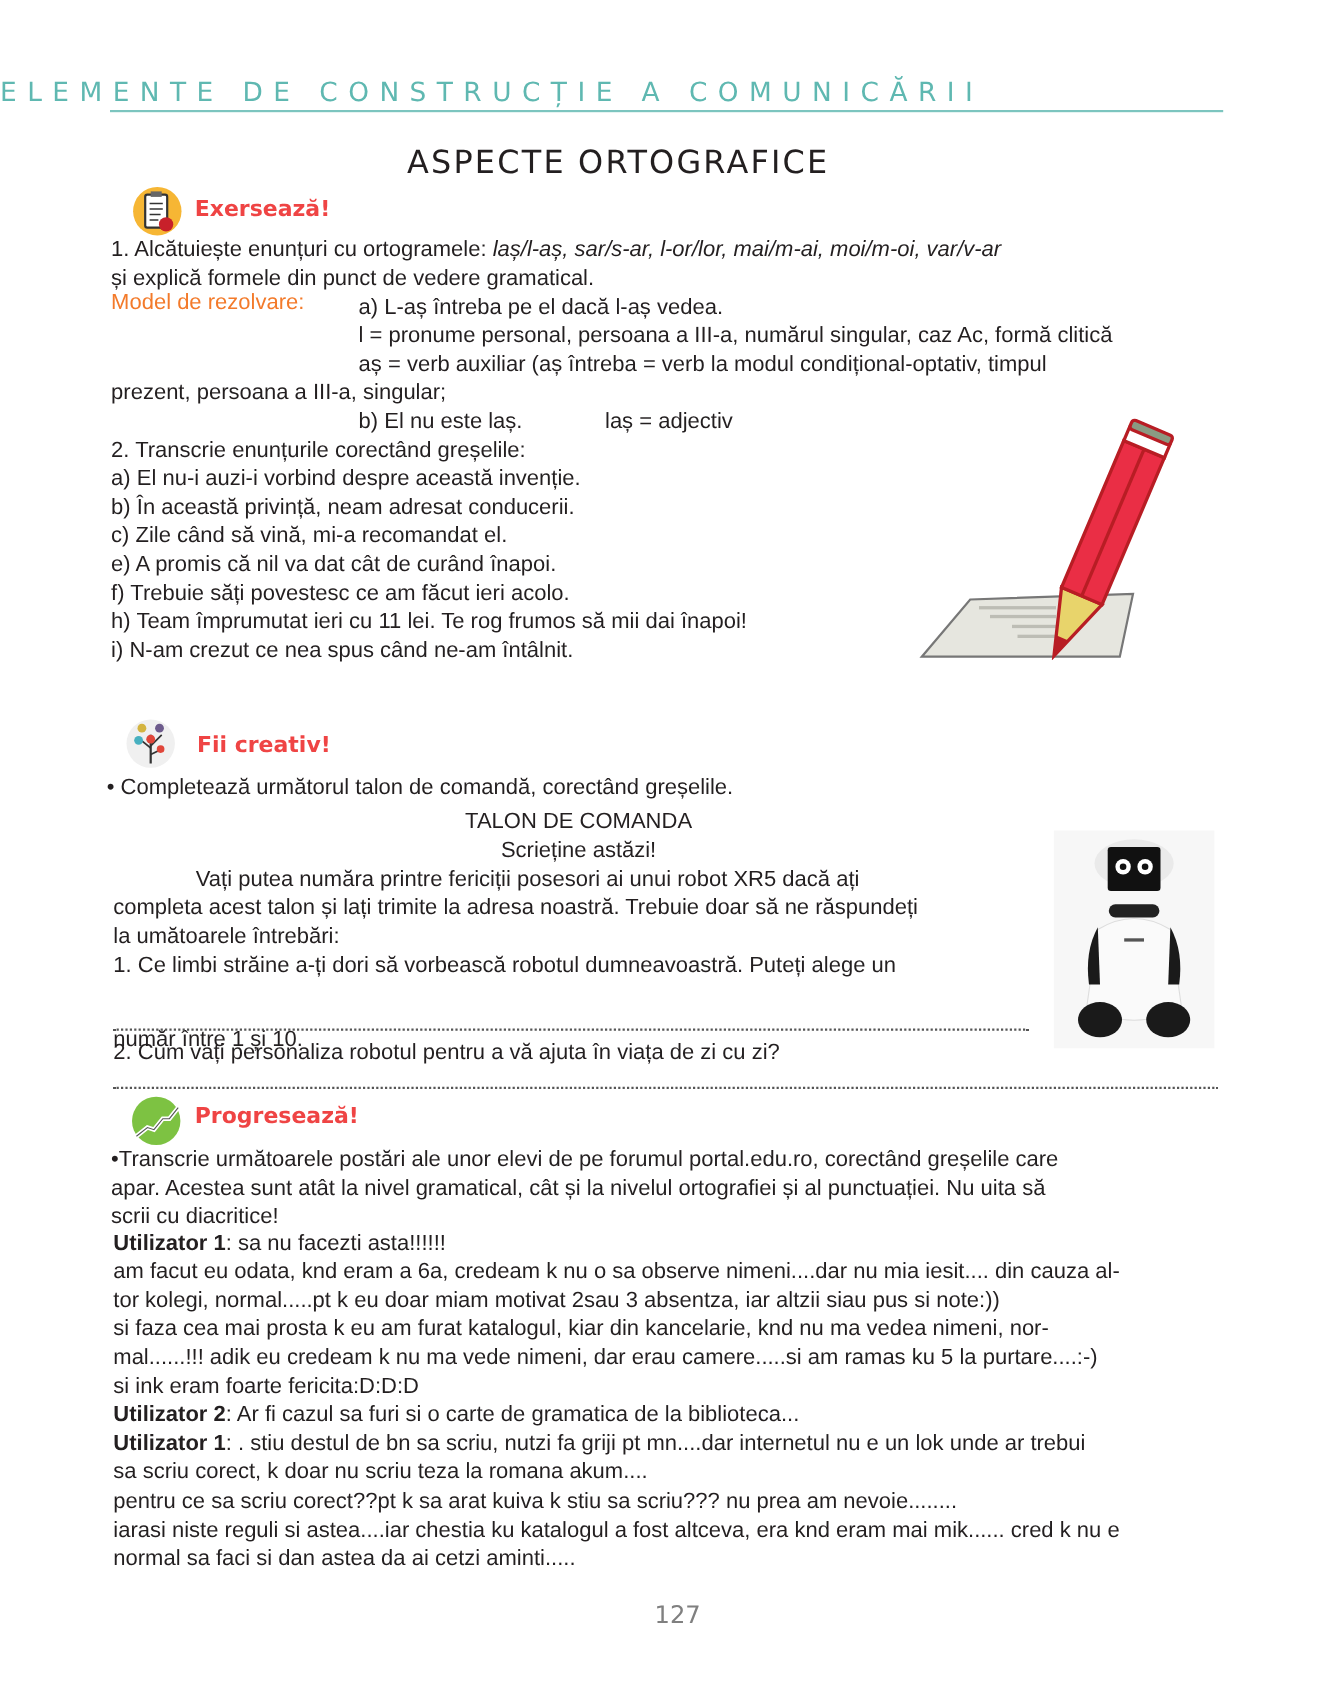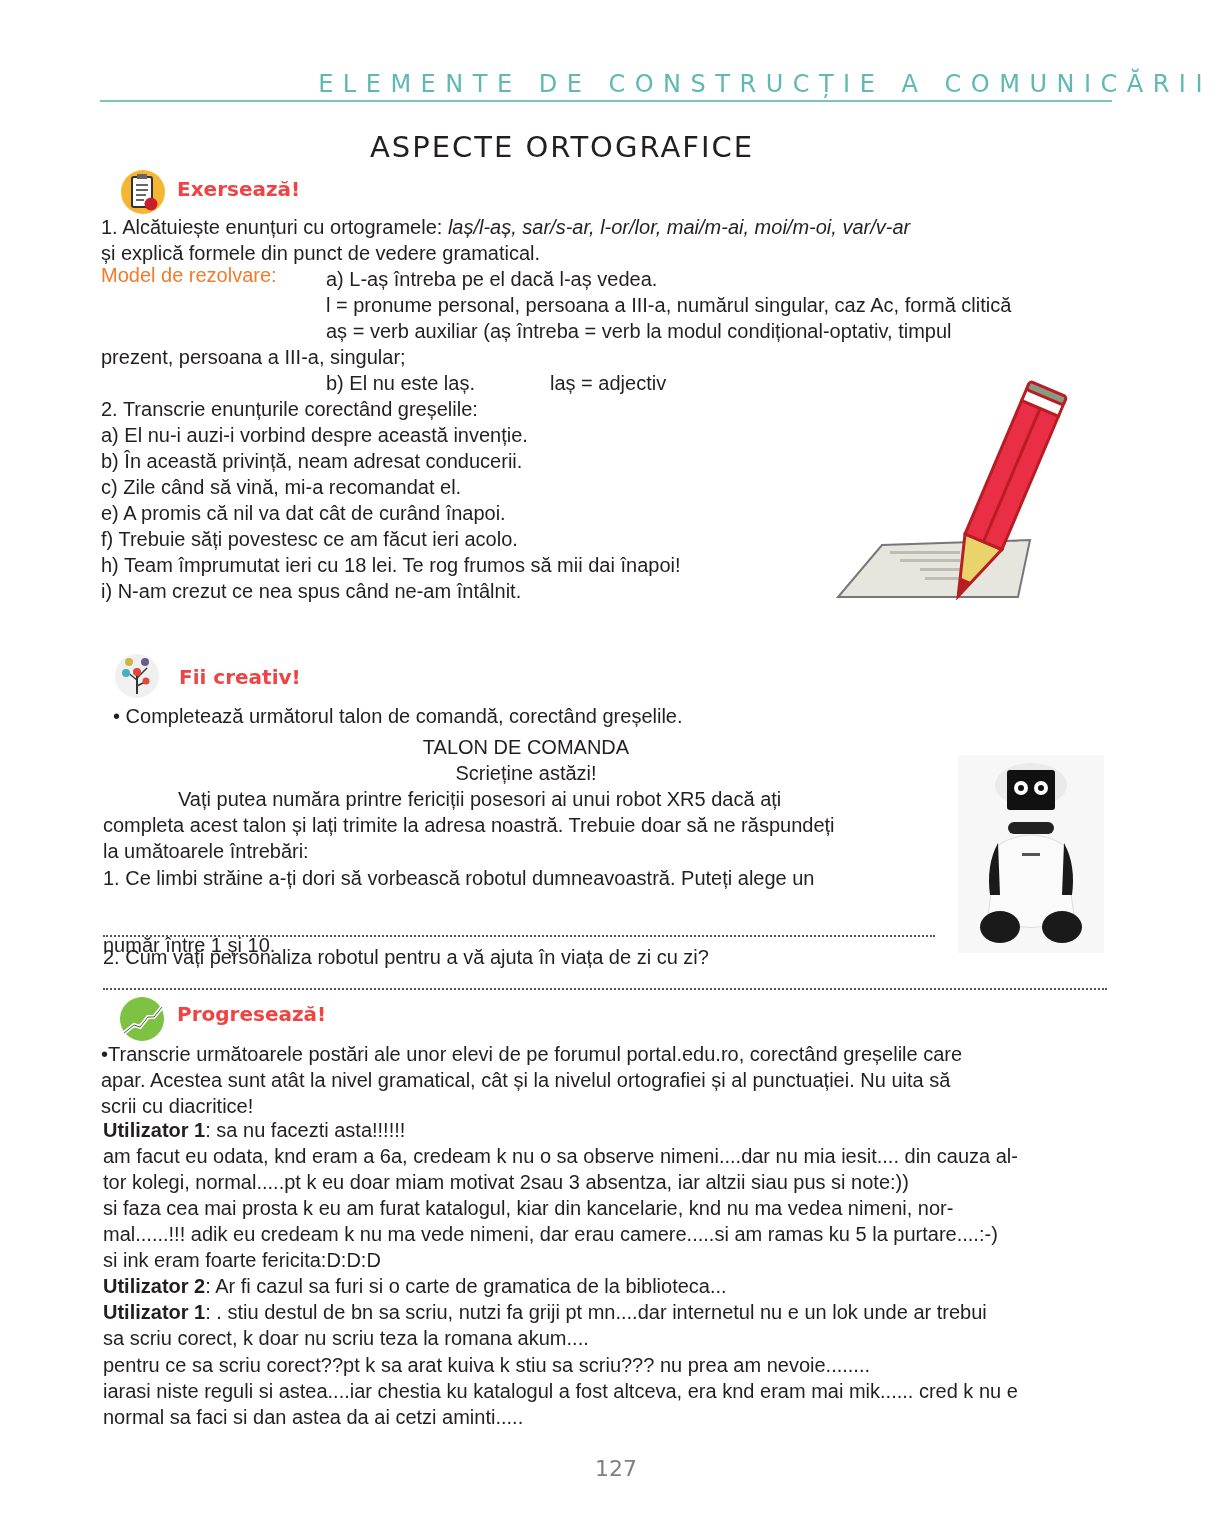--- a/index.html
+++ b/index.html
@@ -1,19 +1,19 @@
 <!DOCTYPE html>
 <html><head>
 <meta charset="utf-8">
 <style>
   html, body { margin: 0; padding: 0; background: #ffffff; }
   body { width: 1212px; height: 1536px; position: relative; overflow: hidden;
          font-family: "Liberation Sans", sans-serif; color: #231f20; }
   .abs { position: absolute; }
-  .header-title { left: 0; width: 1212px; top: 70px; text-align: right;
+  .header-title { left: 0; width: 1212px; top: 70px; text-align: left;
     font-size: 24px; letter-spacing: 9.5px; color: #5fb8b1; font-family: "DejaVu Sans", sans-serif; }
   .header-rule { left: 100px; width: 1012px; top: 100px; height: 2px; background: #7cc5bf; }
   .page-title { left: 0; width: 1124px; top: 130px; text-align: center;
     font-size: 29px; letter-spacing: 2px; color: #231f20; font-family: "DejaVu Sans", sans-serif; }
   .sec-head { font-weight: bold; font-size: 20px; font-family: "DejaVu Sans", sans-serif; color: #ef4444; }
   .line { font-size: 20px; line-height: 26px; white-space: nowrap; font-family: "Liberation Sans", sans-serif; }
   .orange { color: #f37a2a; }
   .it { font-style: italic; text-align: center; }
   .bold { font-weight: bold; }
   .dots { border-bottom: 2px dotted #555; height: 0; }
@@ -54,21 +54,21 @@
 <div class="abs line" style="left:326px;top:370px;">b) El nu este laș.</div>
 <div class="abs line" style="left:550px;top:370px;">laș = adjectiv</div>
 
 <div class="abs line" style="left:101px;top:396px;">2. Transcrie enunțurile corectând greșelile:</div>
 <div class="abs" style="left:101px;top:422px;">
   <div class="line">a) El nu-i auzi-i vorbind despre această invenție.</div>
   <div class="line">b) În această privință, neam adresat conducerii.</div>
   <div class="line">c)  Zile când să vină, mi-a recomandat el.</div>
   <div class="line">e) A promis că nil va dat cât de curând înapoi.</div>
   <div class="line">f) Trebuie săți povestesc ce am făcut ieri acolo.</div>
-  <div class="line">h) Team împrumutat ieri cu 18 lei. Te rog frumos să mii dai înapoi!</div>
+  <div class="line">h) Team împrumutat ieri cu 11 lei. Te rog frumos să mii dai înapoi!</div>
   <div class="line">i) N-am crezut ce nea spus  când ne-am întâlnit.</div>
 </div>
 
 <div class="abs" style="left:830px;top:375px;">
   <svg width="240" height="225" viewBox="0 0 240 225">
     <polygon points="52,170 200,165 188,222 8,222" fill="#e6e6df" stroke="#777" stroke-width="2"></polygon>
     <g fill="#bdbdb5">
       <rect x="60" y="176" width="70" height="3"></rect>
       <rect x="70" y="184" width="60" height="3"></rect>
       <rect x="90" y="193" width="40" height="3"></rect>
@@ -92,21 +92,21 @@
     <line x1="22" y1="24" x2="32" y2="14" stroke="#333" stroke-width="1.5"></line>
     <line x1="22" y1="32" x2="30" y2="28" stroke="#333" stroke-width="1.5"></line>
     <circle cx="14" cy="8" r="4" fill="#d4b440"></circle>
     <circle cx="30" cy="8" r="4" fill="#6d5b8c"></circle>
     <circle cx="11" cy="19" r="4" fill="#47b0c0"></circle>
     <circle cx="22" cy="18" r="4" fill="#e0463a"></circle>
     <circle cx="31" cy="27" r="3.5" fill="#e0463a"></circle>
   </svg>
 </div>
 <div class="abs sec-head" style="left:179px;top:665px;">Fii creativ!</div>
-<div class="abs line" style="left:113px;top:703px;">• Completează următorul talon de comandă, corectând greșelile.</div>
+<div class="abs line" style="left:97px;top:703px;">• Completează următorul talon de comandă, corectând greșelile.</div>
 <div class="abs line center" style="left:100px;width:852px;top:734px;">TALON DE COMANDA</div>
 <div class="abs line center" style="left:100px;width:852px;top:760px;">Scrieține astăzi!</div>
 <div class="abs line" style="left:178px;top:786px;">Vați putea număra printre fericiții posesori ai unui robot XR5 dacă ați</div>
 <div class="abs line" style="left:103px;top:812px;">completa acest talon și lați trimite la adresa noastră. Trebuie doar să ne răspundeți</div>
 <div class="abs line" style="left:103px;top:838px;">la umătoarele întrebări:</div>
 <div class="abs line" style="left:103px;top:865px;">1. Ce limbi străine a-ți dori să vorbească robotul dumneavoastră. Puteți alege un</div>
 <div class="abs line" style="left:103px;top:891px;margin-top:41px;">număr între 1 și 10.</div>
 <div class="abs dots" style="left:103px;width:832px;top:935px;"></div>
 <div class="abs line" style="left:103px;top:944px;">2. Cum vați personaliza robotul pentru a vă ajuta în viața de zi cu zi?</div>
 <div class="abs dots" style="left:103px;width:1004px;top:988px;"></div>

